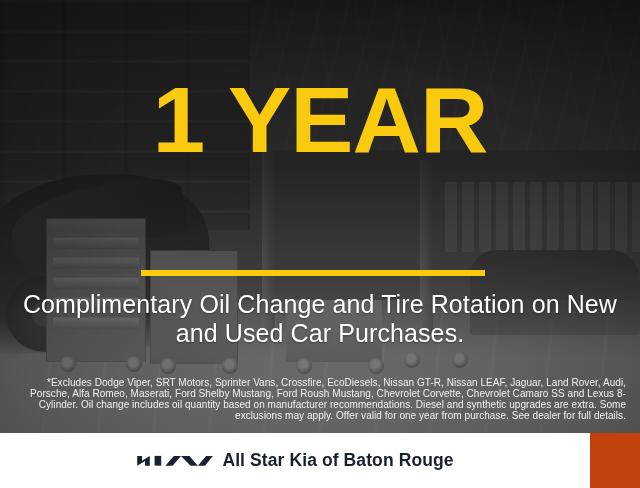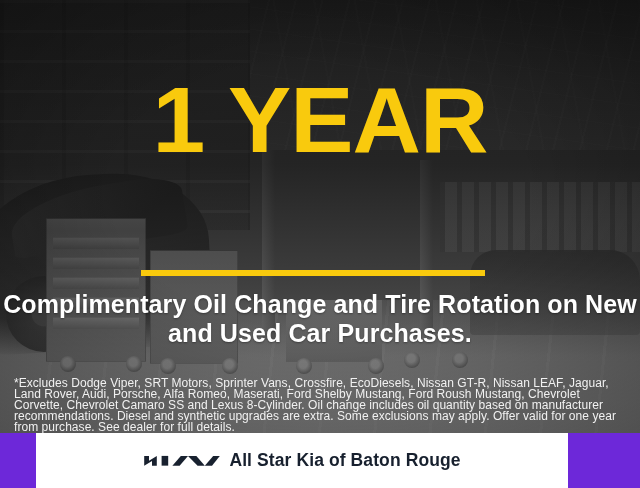--- a/index.html
+++ b/index.html
@@ -11,21 +11,21 @@
   body {
     font-family: "Liberation Sans", sans-serif;
     -webkit-font-smoothing: antialiased;
   }
 
   .ad-root {
     position: relative;
     width: 640px;
     height: 488px;
     overflow: hidden;
-    background: #6d28d9;
+    background: #c2410c;
   }
 
   
   .bg-photo {
     position: absolute;
     left: 0;
     top: 0;
     width: 640px;
     height: 433px;
     overflow: hidden;
@@ -177,50 +177,49 @@
     width: 344px; height: 6px;
     background: #F9CA0D;
   }
 
   .subhead {
     position: absolute;
     left: 0; top: 290px;
     width: 640px;
     color: #ffffff;
     font-family: "Liberation Sans", sans-serif;
-    font-weight: bold;
+    font-weight: normal;
     font-size: 25px;
     line-height: 29px;
     letter-spacing: 0.1px;
     text-shadow: 0 1px 2px rgba(0,0,0,0.35);
   }
 
   .disclaimer {
     position: absolute;
     left: 14px; top: 378px;
     width: 612px;
     color: #f1f1f1;
     font-family: "Liberation Sans", sans-serif;
-    font-size: 12px;
+    font-size: 10px;
     line-height: 10.9px;
     letter-spacing: 0.05px;
-    text-align: left;
+    text-align: right;
   }
 
   
   .footer {
     position: absolute;
     left: 0; top: 433px;
-    width: 532px; height: 55px;
+    width: 590px; height: 55px;
     background: #ffffff;
     display: flex;
     align-items: center;
     justify-content: center;
     gap: 8px;
-    margin-left: 36px;
   }
   .kia-logo { display: block; }
   .dealer-name {
     color: #17202e;
     font-family: "Liberation Sans", sans-serif;
     font-weight: bold;
     font-size: 17.5px;
     letter-spacing: 0.1px;
     white-space: nowrap;
   }

